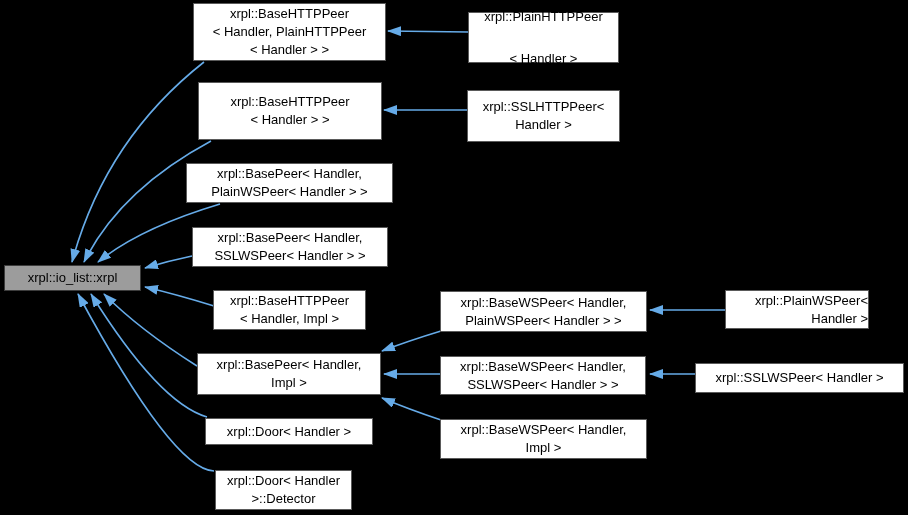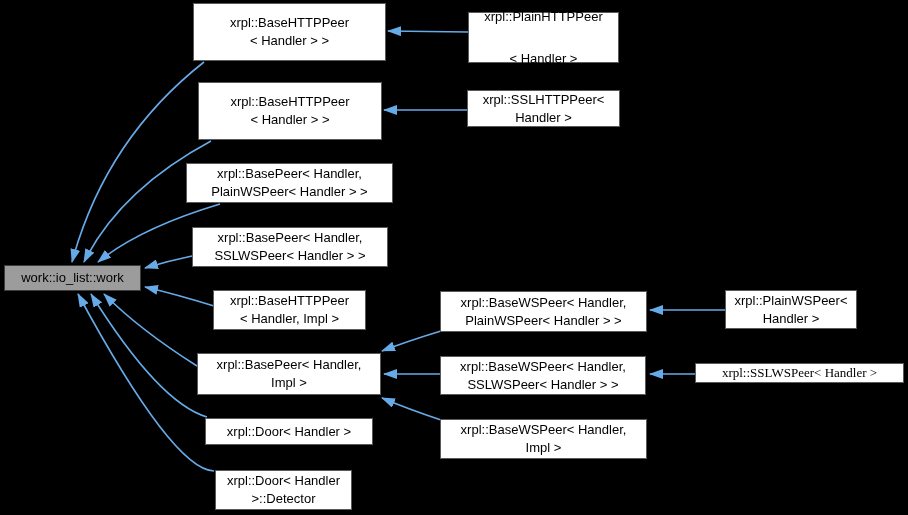--- a/index.html
+++ b/index.html
@@ -84,24 +84,25 @@
         <path d="M 467,110 L 384,110" class="edge" marker-end="url(#arrow)"></path>
         <path d="M 441,331 Q 408,341 382,351" class="edge" marker-end="url(#arrow)"></path>
         <path d="M 440,374 L 384,374" class="edge" marker-end="url(#arrow)"></path>
         <path d="M 441,420 Q 408,409 382,398" class="edge" marker-end="url(#arrow)"></path>
         <path d="M 725,310 L 650,310" class="edge" marker-end="url(#arrow)"></path>
         <path d="M 695,374 L 650,374" class="edge" marker-end="url(#arrow)"></path>
       </g>
   </svg>
   <div class="nodes">
       <div class="node focus" style="left: 4px; top: 265px; width: 137px; height: 26px;">
-        <div class="line">work::io_list::work</div>
+        <div class="line">xrpl::io_list::xrpl</div>
       </div>
       <div class="node" style="left: 193px; top: 3px; width: 193px; height: 58px;">
         <div class="line">xrpl::BaseHTTPPeer</div>
+        <div class="line">&lt; Handler, PlainHTTPPeer</div>
         <div class="line">&lt; Handler &gt; &gt;</div>
       </div>
       <div class="node" style="left: 198px; top: 82px; width: 184px; height: 58px;">
         <div class="line">xrpl::BaseHTTPPeer</div>
         <div class="line">&lt; Handler &gt; &gt;</div>
       </div>
       <div class="node" style="left: 186px; top: 163px; width: 207px; height: 40px;">
         <div class="line">xrpl::BasePeer&lt; Handler,</div>
         <div class="line">PlainWSPeer&lt; Handler &gt; &gt;</div>
       </div>
@@ -121,37 +122,37 @@
         <div class="line">xrpl::Door&lt; Handler &gt;</div>
       </div>
       <div class="node" style="left: 215px; top: 470px; width: 137px; height: 40px;">
         <div class="line">xrpl::Door&lt; Handler</div>
         <div class="line">&gt;::Detector</div>
       </div>
       <div class="node" style="left: 468px; top: 12px; width: 151px; height: 51px; gap: 24px;">
         <div class="line">xrpl::PlainHTTPPeer</div>
         <div class="line">&lt; Handler &gt;</div>
       </div>
-      <div class="node" style="left: 467px; top: 90px; width: 153px; height: 37px;">
+      <div class="node" style="left: 467px; top: 90px; width: 153px; height: 52px;">
         <div class="line">xrpl::SSLHTTPPeer&lt;</div>
         <div class="line">Handler &gt;</div>
       </div>
       <div class="node" style="left: 440px; top: 291px; width: 207px; height: 41px;">
         <div class="line">xrpl::BaseWSPeer&lt; Handler,</div>
         <div class="line">PlainWSPeer&lt; Handler &gt; &gt;</div>
       </div>
       <div class="node" style="left: 440px; top: 356px; width: 206px; height: 39px;">
         <div class="line">xrpl::BaseWSPeer&lt; Handler,</div>
         <div class="line">SSLWSPeer&lt; Handler &gt; &gt;</div>
       </div>
       <div class="node" style="left: 440px; top: 419px; width: 207px; height: 40px;">
         <div class="line">xrpl::BaseWSPeer&lt; Handler,</div>
         <div class="line">Impl &gt;</div>
       </div>
-      <div class="node" style="left: 725px; top: 290px; width: 132px; height: 39px;">
+      <div class="node" style="left: 725px; top: 290px; width: 144px; height: 39px; align-items: flex-end;">
         <div class="line">xrpl::PlainWSPeer&lt;</div>
         <div class="line">Handler &gt;</div>
       </div>
-      <div class="node" style="left: 695px; top: 363px; width: 209px; height: 20px; font-family: Liberation Serif, serif;">
+      <div class="node" style="left: 695px; top: 363px; width: 209px; height: 30px;">
         <div class="line">xrpl::SSLWSPeer&lt; Handler &gt;</div>
       </div>
     </div>
 </div>
 
 </body></html>

